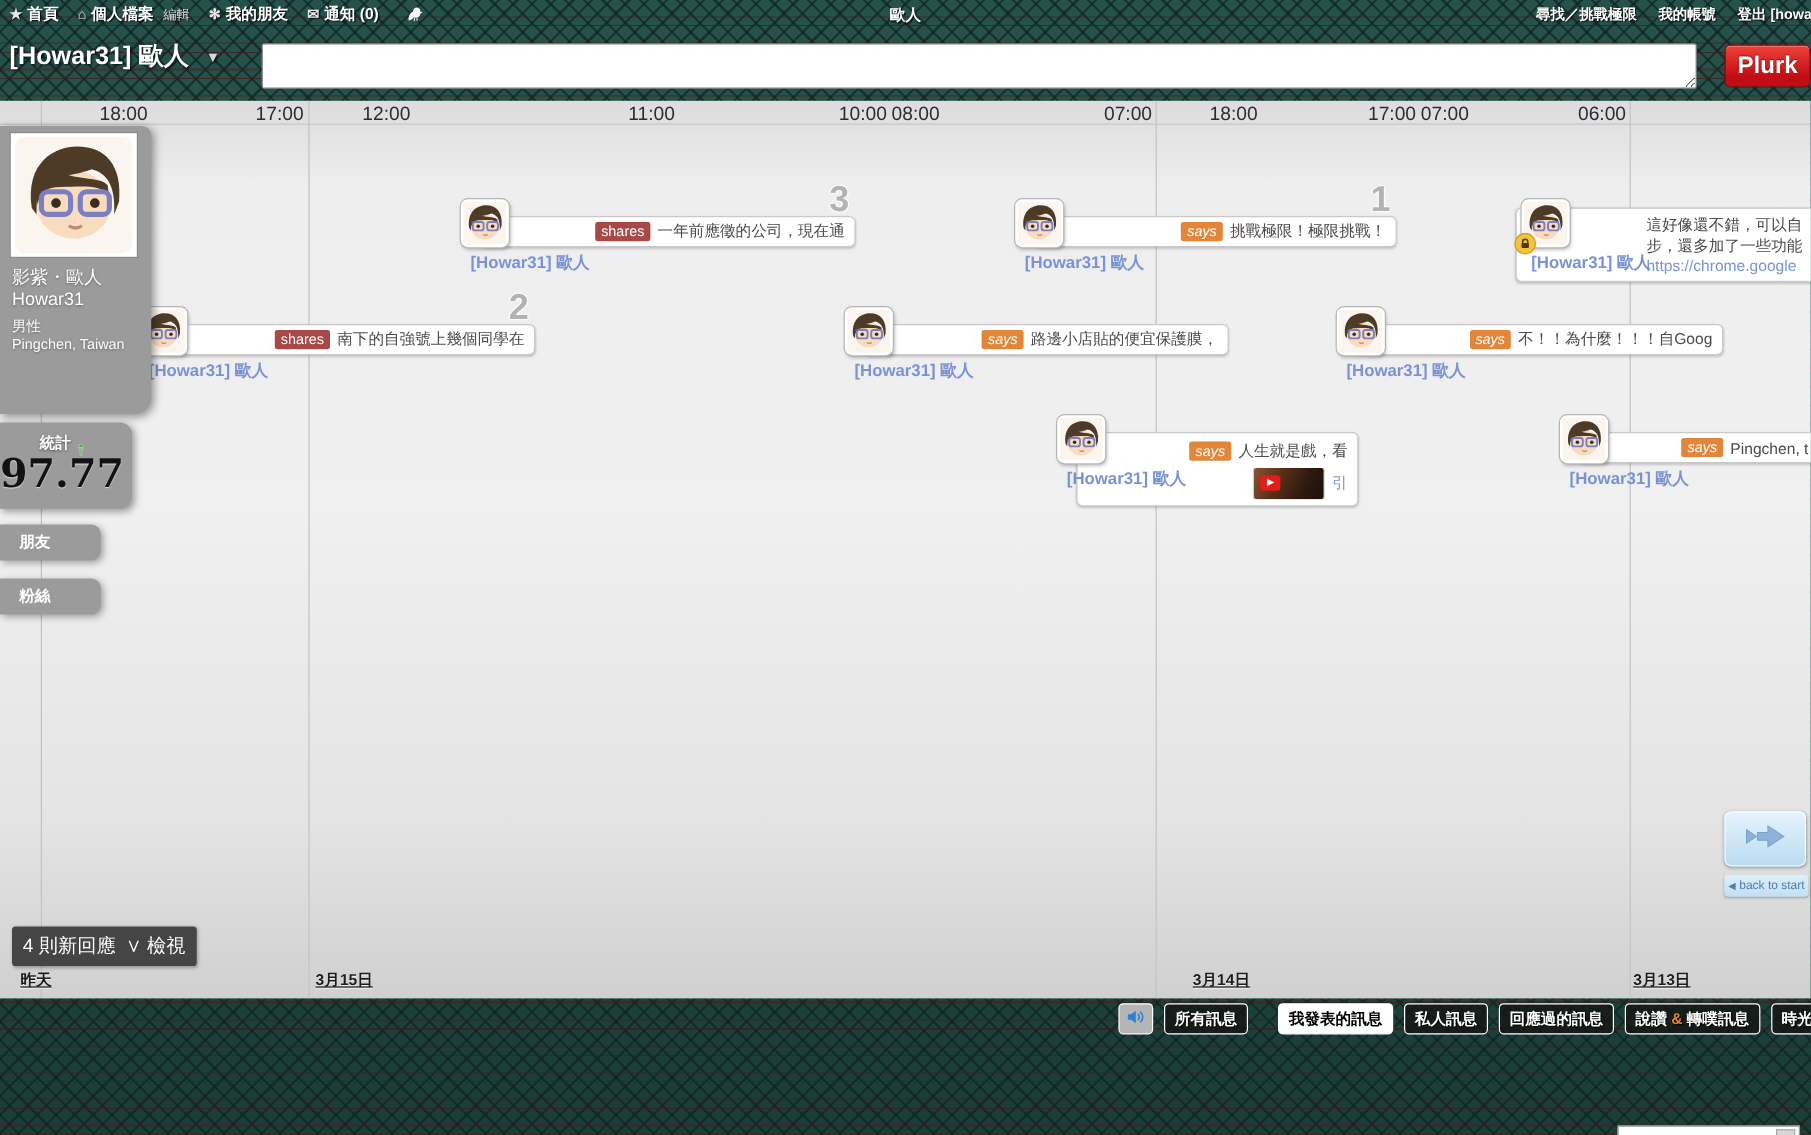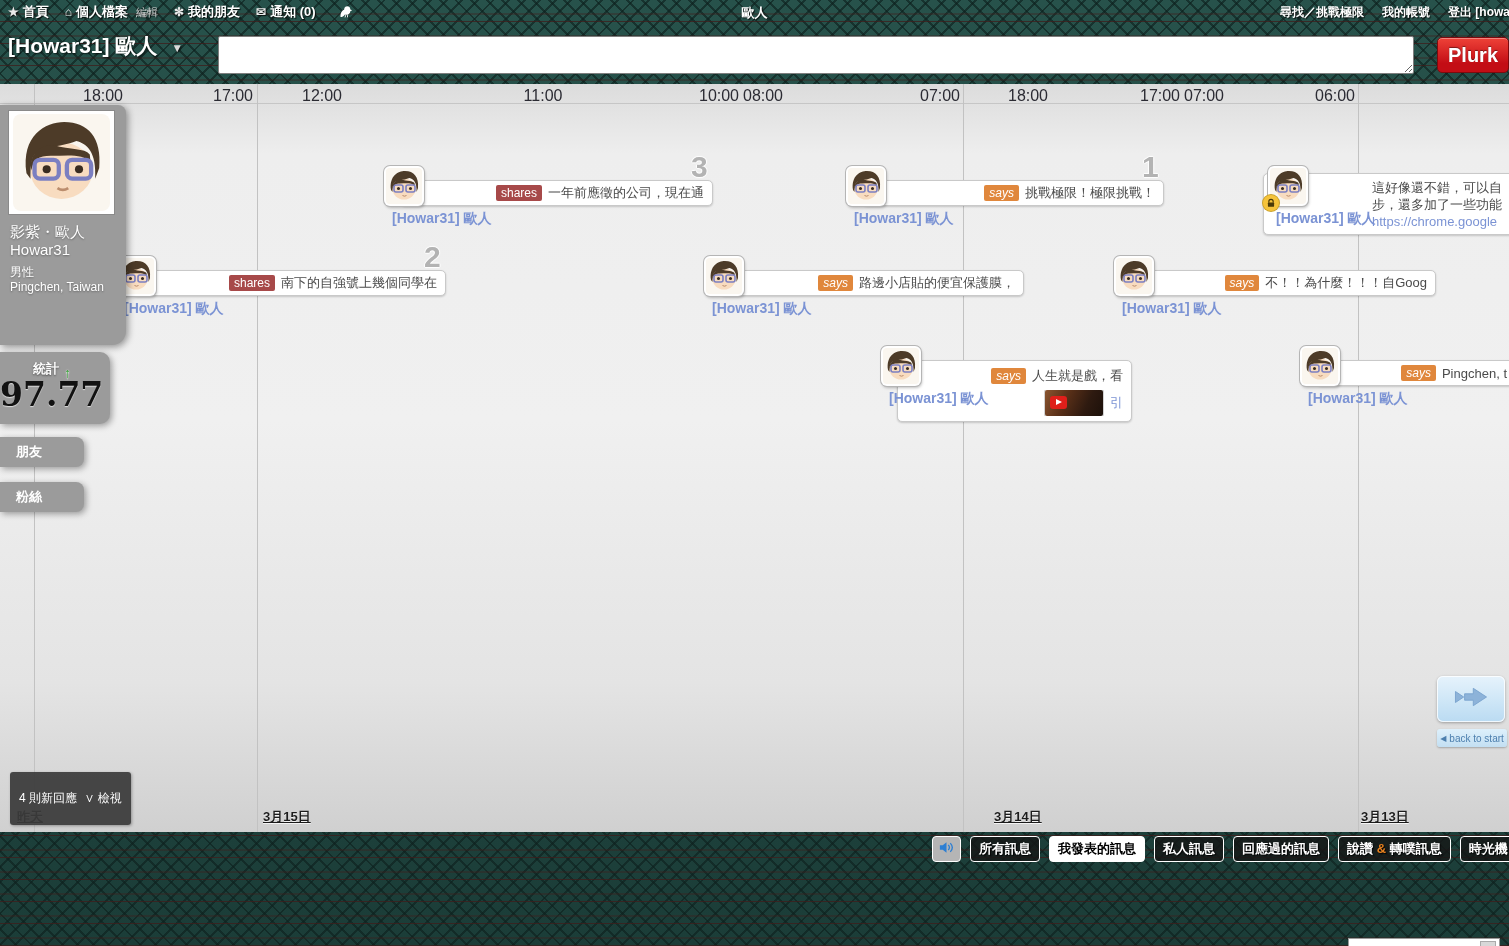--- a/index.html
+++ b/index.html
@@ -67,26 +67,26 @@
   .pmeta { font-size:12px; line-height:15px; padding-left:10px; text-shadow:0 1px 2px rgba(0,0,0,.35); }
   .pmeta.first { margin-top:6px; }
   #karma-box { position:absolute; left:0; top:352px; width:110px; height:72px; background:#9b9b9b; border-radius:0 10px 10px 0; box-shadow:2px 2px 6px rgba(0,0,0,.35); z-index:5; }
   .karma-title { color:#fff; font-weight:bold; font-size:13px; text-align:center; width:92px; padding-top:8px; text-shadow:0 1px 2px rgba(0,0,0,.5); }
   .karma-value { font-family:"DejaVu Serif", serif; font-weight:bold; font-size:33px; color:#121212; text-align:center; width:102px; margin-top:-3px; text-shadow:0 1px 1px rgba(255,255,255,.65); }
   .karma-arrow { position:absolute; left:64px; top:13px; color:var(--karma-green); font-weight:bold; font-size:14px; text-shadow:0 0 2px #fff, 0 1px 1px #fff; }
   .side-tab { position:absolute; left:0; width:84px; height:30px; background:#9b9b9b; border-radius:0 8px 8px 0; color:#fff; font-weight:bold; font-size:13px; line-height:30px; padding-left:16px; box-shadow:2px 2px 6px rgba(0,0,0,.35); z-index:5; cursor:pointer; }
   #friends-tab { top:437px; }
   #fans-tab { top:482px; }
   
-  #new-responses { position:absolute; left:10px; top:772px; background:rgba(58,58,58,.93); color:#fff; font-size:12px; padding:18px 9px; border-radius:3px; z-index:8; cursor:pointer; box-shadow:1px 1px 3px rgba(0,0,0,.3); white-space:nowrap; }
+  #new-responses { position:absolute; left:10px; top:772px; background:rgba(58,58,58,.93); color:#fff; font-size:16px; padding:6px 9px; border-radius:3px; z-index:8; cursor:pointer; box-shadow:1px 1px 3px rgba(0,0,0,.3); white-space:nowrap; }
   #new-responses .act { margin-left:4px; }
   
   #footer-tabs { position:absolute; left:932px; top:836px; display:flex; gap:9px; z-index:21; align-items:stretch; }
   .ftab { background:rgba(22,22,22,.78); border:1px solid #fff; border-radius:4px; color:#fff; font-size:13px; font-weight:bold; padding:3px 8px; white-space:nowrap; text-shadow:1px 1px 1px rgba(0,0,0,.9); cursor:pointer; }
-  .ftab.selected { background:#fff; color:#000; text-shadow:none; }
+  .ftab.selected { background:#fff; color:#000; text-shadow:none;margin-left:16px; }
   .ftab.mute { background:#b5b5b5; padding:3px 6px; display:flex; align-items:center; }
   .ftab .amp { color:#e8821f; }
   
   #bts-panel { position:absolute; left:1437px; top:676px; width:68px; height:46px; background:linear-gradient(#e6f3fc,#badbf2); border-radius:6px; box-shadow:0 1px 3px rgba(0,0,0,.3), inset 0 0 0 1px rgba(255,255,255,.8); z-index:8; display:flex; align-items:center; justify-content:center; cursor:pointer; }
   #bts-btn { position:absolute; left:1437px; top:729px; width:70px; height:18px; background:linear-gradient(#def0fb,#c3dff2); border-radius:3px; color:#4d7fae; font-size:10px; display:flex; align-items:center; justify-content:center; gap:3px; box-shadow:0 1px 2px rgba(0,0,0,.25); z-index:8; cursor:pointer; white-space:nowrap; }
   #bts-btn .tri { font-size:8px; }
   
   #bottom-popup { position:absolute; left:1348px; top:938px; width:152px; height:10px; background:#fff; border:1px solid #9a9a9a; border-bottom:none; z-index:22; }
   #bottom-popup::after { content:''; position:absolute; right:3px; top:2px; width:14px; height:7px; background:#d8d8d8; border:1px solid #aaa; }
 </style>

